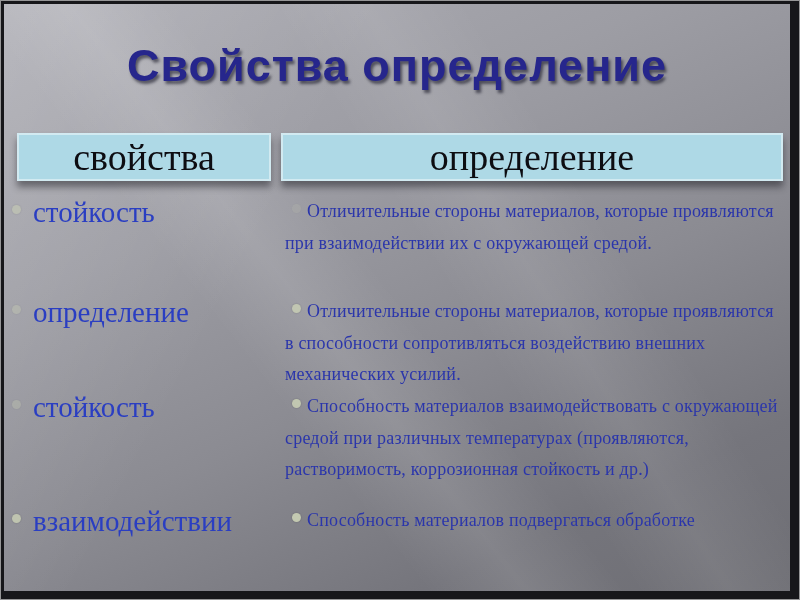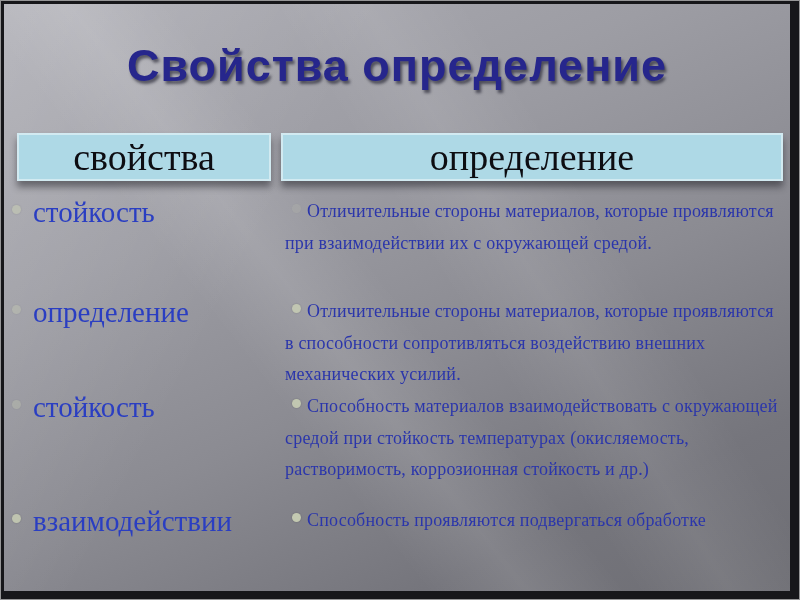--- a/index.html
+++ b/index.html
@@ -127,29 +127,29 @@
       </div>
     </div>
 
     <div class="row row-2">
       <div class="cell-prop">
         <span class="bullet op-30"></span>
         <span class="prop-text">стойкость</span>
       </div>
       <div class="cell-def">
         <span class="bullet op-85"></span>
-        <p class="def-text">Способность материалов взаимодействовать с окружающей средой при стойкость температурах (окисляемость, растворимость, коррозионная стойкость и др.)</p>
+        <p class="def-text">Способность материалов взаимодействовать с окружающей средой при различных температурах (проявляются, растворимость, коррозионная стойкость и др.)</p>
       </div>
     </div>
 
     <div class="row row-3">
       <div class="cell-prop">
         <span class="bullet op-80"></span>
         <span class="prop-text">взаимодействии</span>
       </div>
       <div class="cell-def">
         <span class="bullet op-90"></span>
-        <p class="def-text">Способность проявляются подвергаться обработке</p>
+        <p class="def-text">Способность материалов подвергаться обработке</p>
       </div>
     </div>
 
   </div>
 </div>
 
 </body></html>

